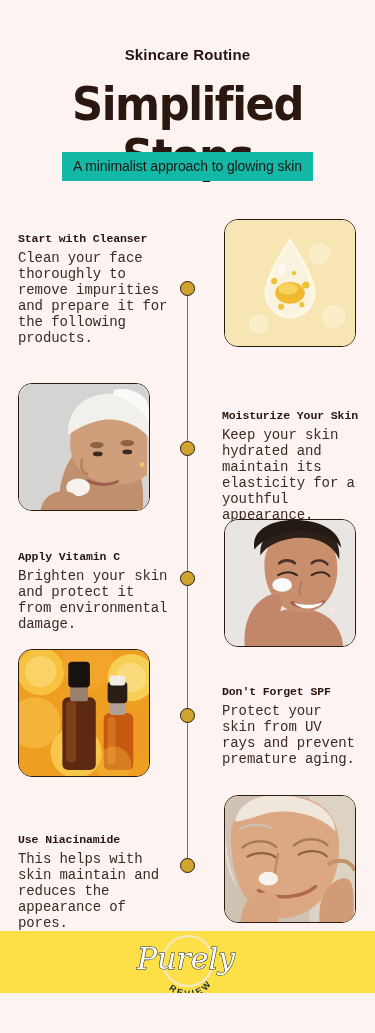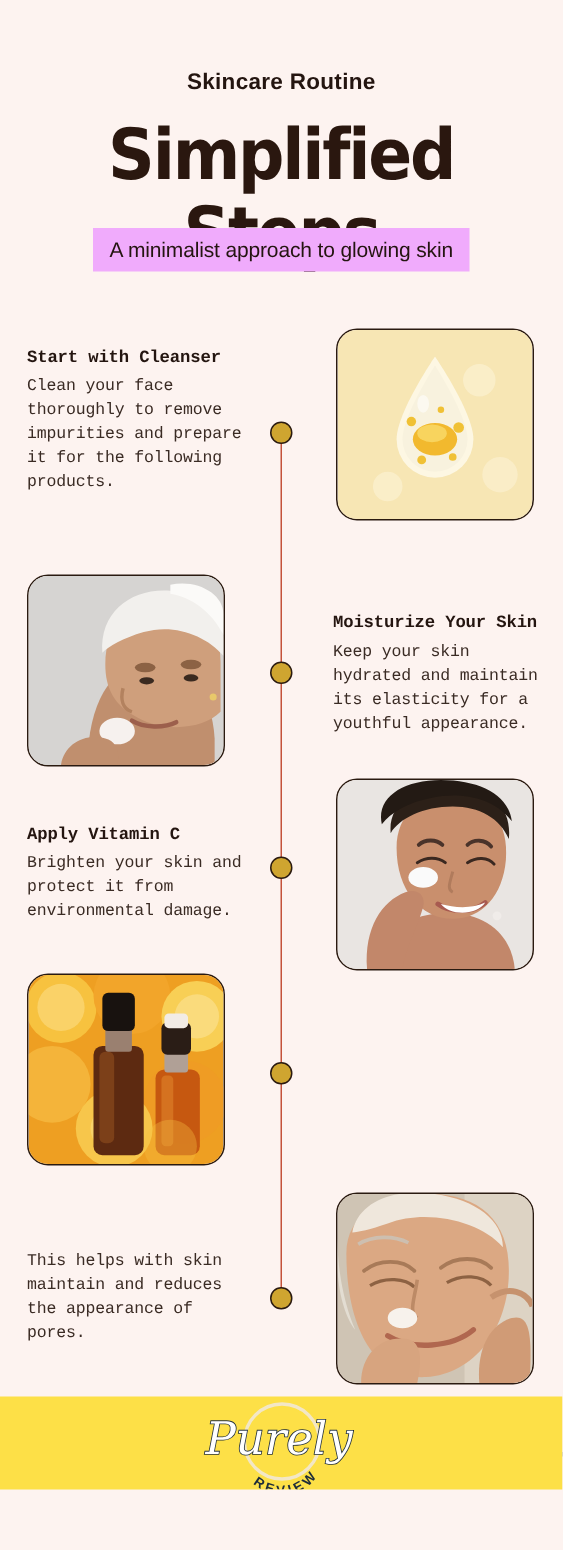--- a/index.html
+++ b/index.html
@@ -31,21 +31,21 @@
     color: #2a170f;
     line-height: 52px;
     transform: scaleX(.92);
   }
   .subtitle-wrap {
     position: absolute; left: 0; top: 152px; width: 375px;
     text-align: center;
   }
   .subtitle {
     display: inline-block;
-    background: #f0abfc;
+    background: #14b8a6;
     color: #241510;
     font-size: 14px;
     padding: 6px 11px 7px;
     letter-spacing: -.1px;
   }
 
   
   .timeline-line {
     position: absolute;
     left: 187px; top: 288px;
@@ -63,21 +63,21 @@
   .txt { position: absolute; width: 150px; font-family: Liberation Mono, monospace; }
   .txt.left  { left: 18px; }
   .txt.right { left: 222px; width: 140px; }
   .step-title {
     font-size: 11.5px; font-weight: 700;
     color: #241510;
     letter-spacing: -.1px;
     margin-bottom: 5px;
   }
   .step-body {
-    font-size: 11px;
+    font-size: 14px;
     color: #3a2b24;
     line-height: 16px;
     letter-spacing: -.1px;
   }
 
   
   .card {
     position: absolute;
     width: 132px; height: 128px;
     border-radius: 14px;
@@ -217,22 +217,27 @@
       <g>
         <rect x="86" y="64" width="30" height="58" rx="6" fill="#c2520f" opacity=".92"></rect>
         <rect x="90" y="68" width="8" height="48" rx="3" fill="#e0832c" opacity=".6"></rect>
         <rect x="92" y="52" width="16" height="14" rx="2" fill="#b0a096"></rect>
         <rect x="90" y="32" width="20" height="22" rx="4" fill="#2a1d16"></rect>
         <rect x="92" y="26" width="16" height="10" rx="3" fill="#f2ece6"></rect>
       </g>
       <circle cx="96" cy="116" r="18" fill="#f6bf43" opacity=".35"></circle>
     </svg>
   </div>
+  <div class="txt right" style="top:685px">
+    <div class="step-title">Don't Forget SPF</div>
+    <div class="step-body">Protect your skin from UV rays and prevent premature aging.</div>
+  </div>
 
   <div class="txt left" style="top:833px">
+    <div class="step-title">Use Niacinamide</div>
     <div class="step-body">This helps with skin maintain and reduces the appearance of pores.</div>
   </div>
   <div class="card right" style="top:795px">
     <svg viewBox="0 0 132 128" preserveAspectRatio="none">
       <rect width="132" height="128" fill="#cfc4b4"></rect>
       <rect x="86" y="0" width="46" height="128" fill="#ddd3c4"></rect>
       <path d="M6 40 C6 14 30 0 62 0 C96 0 116 18 116 52 C116 92 92 122 60 124 C26 126 6 92 6 40 Z" fill="#dba883"></path>
       <path d="M10 26 C14 6 36 -4 66 0 C94 4 112 18 112 36 C96 18 60 10 34 20 C22 24 14 26 10 26 Z" fill="#efe7dc"></path>
       <path d="M0 30 C0 56 6 78 12 92 C4 82 -2 60 0 30 Z" fill="#e3ddd2"></path>
       <path d="M18 52 C28 44 44 44 52 52" stroke="#a87a58" stroke-width="2.6" fill="none" stroke-linecap="round"></path>

